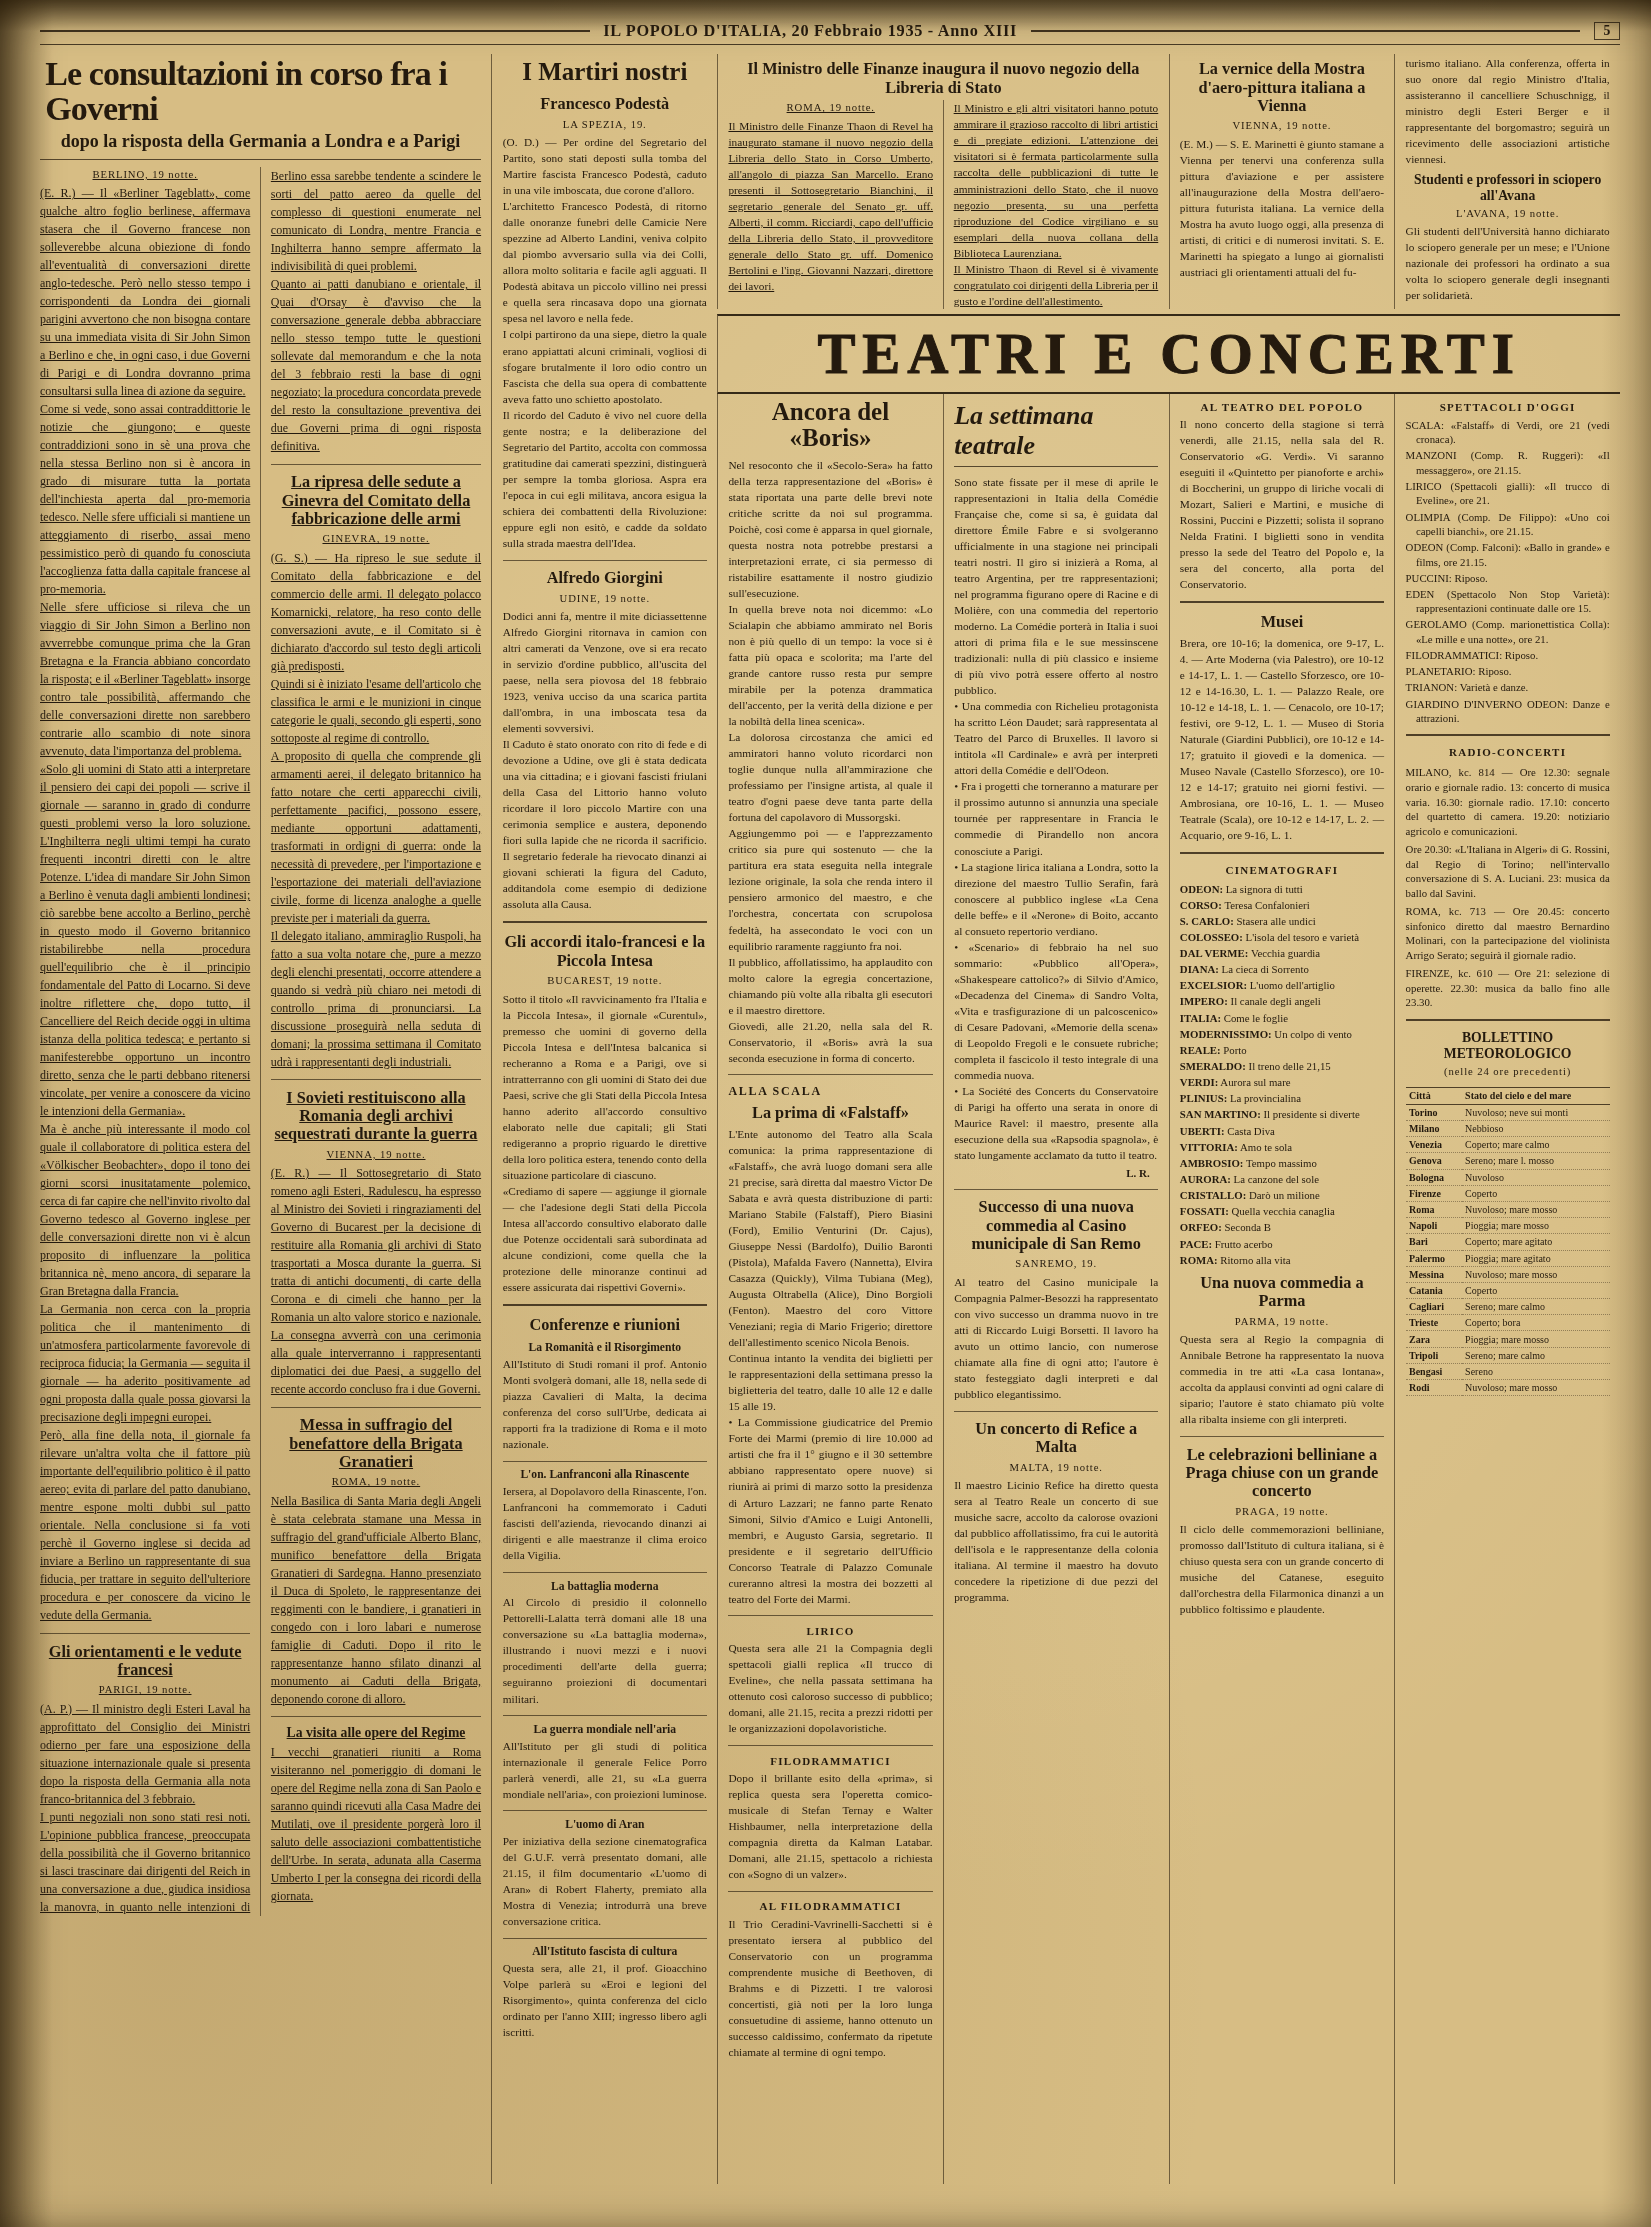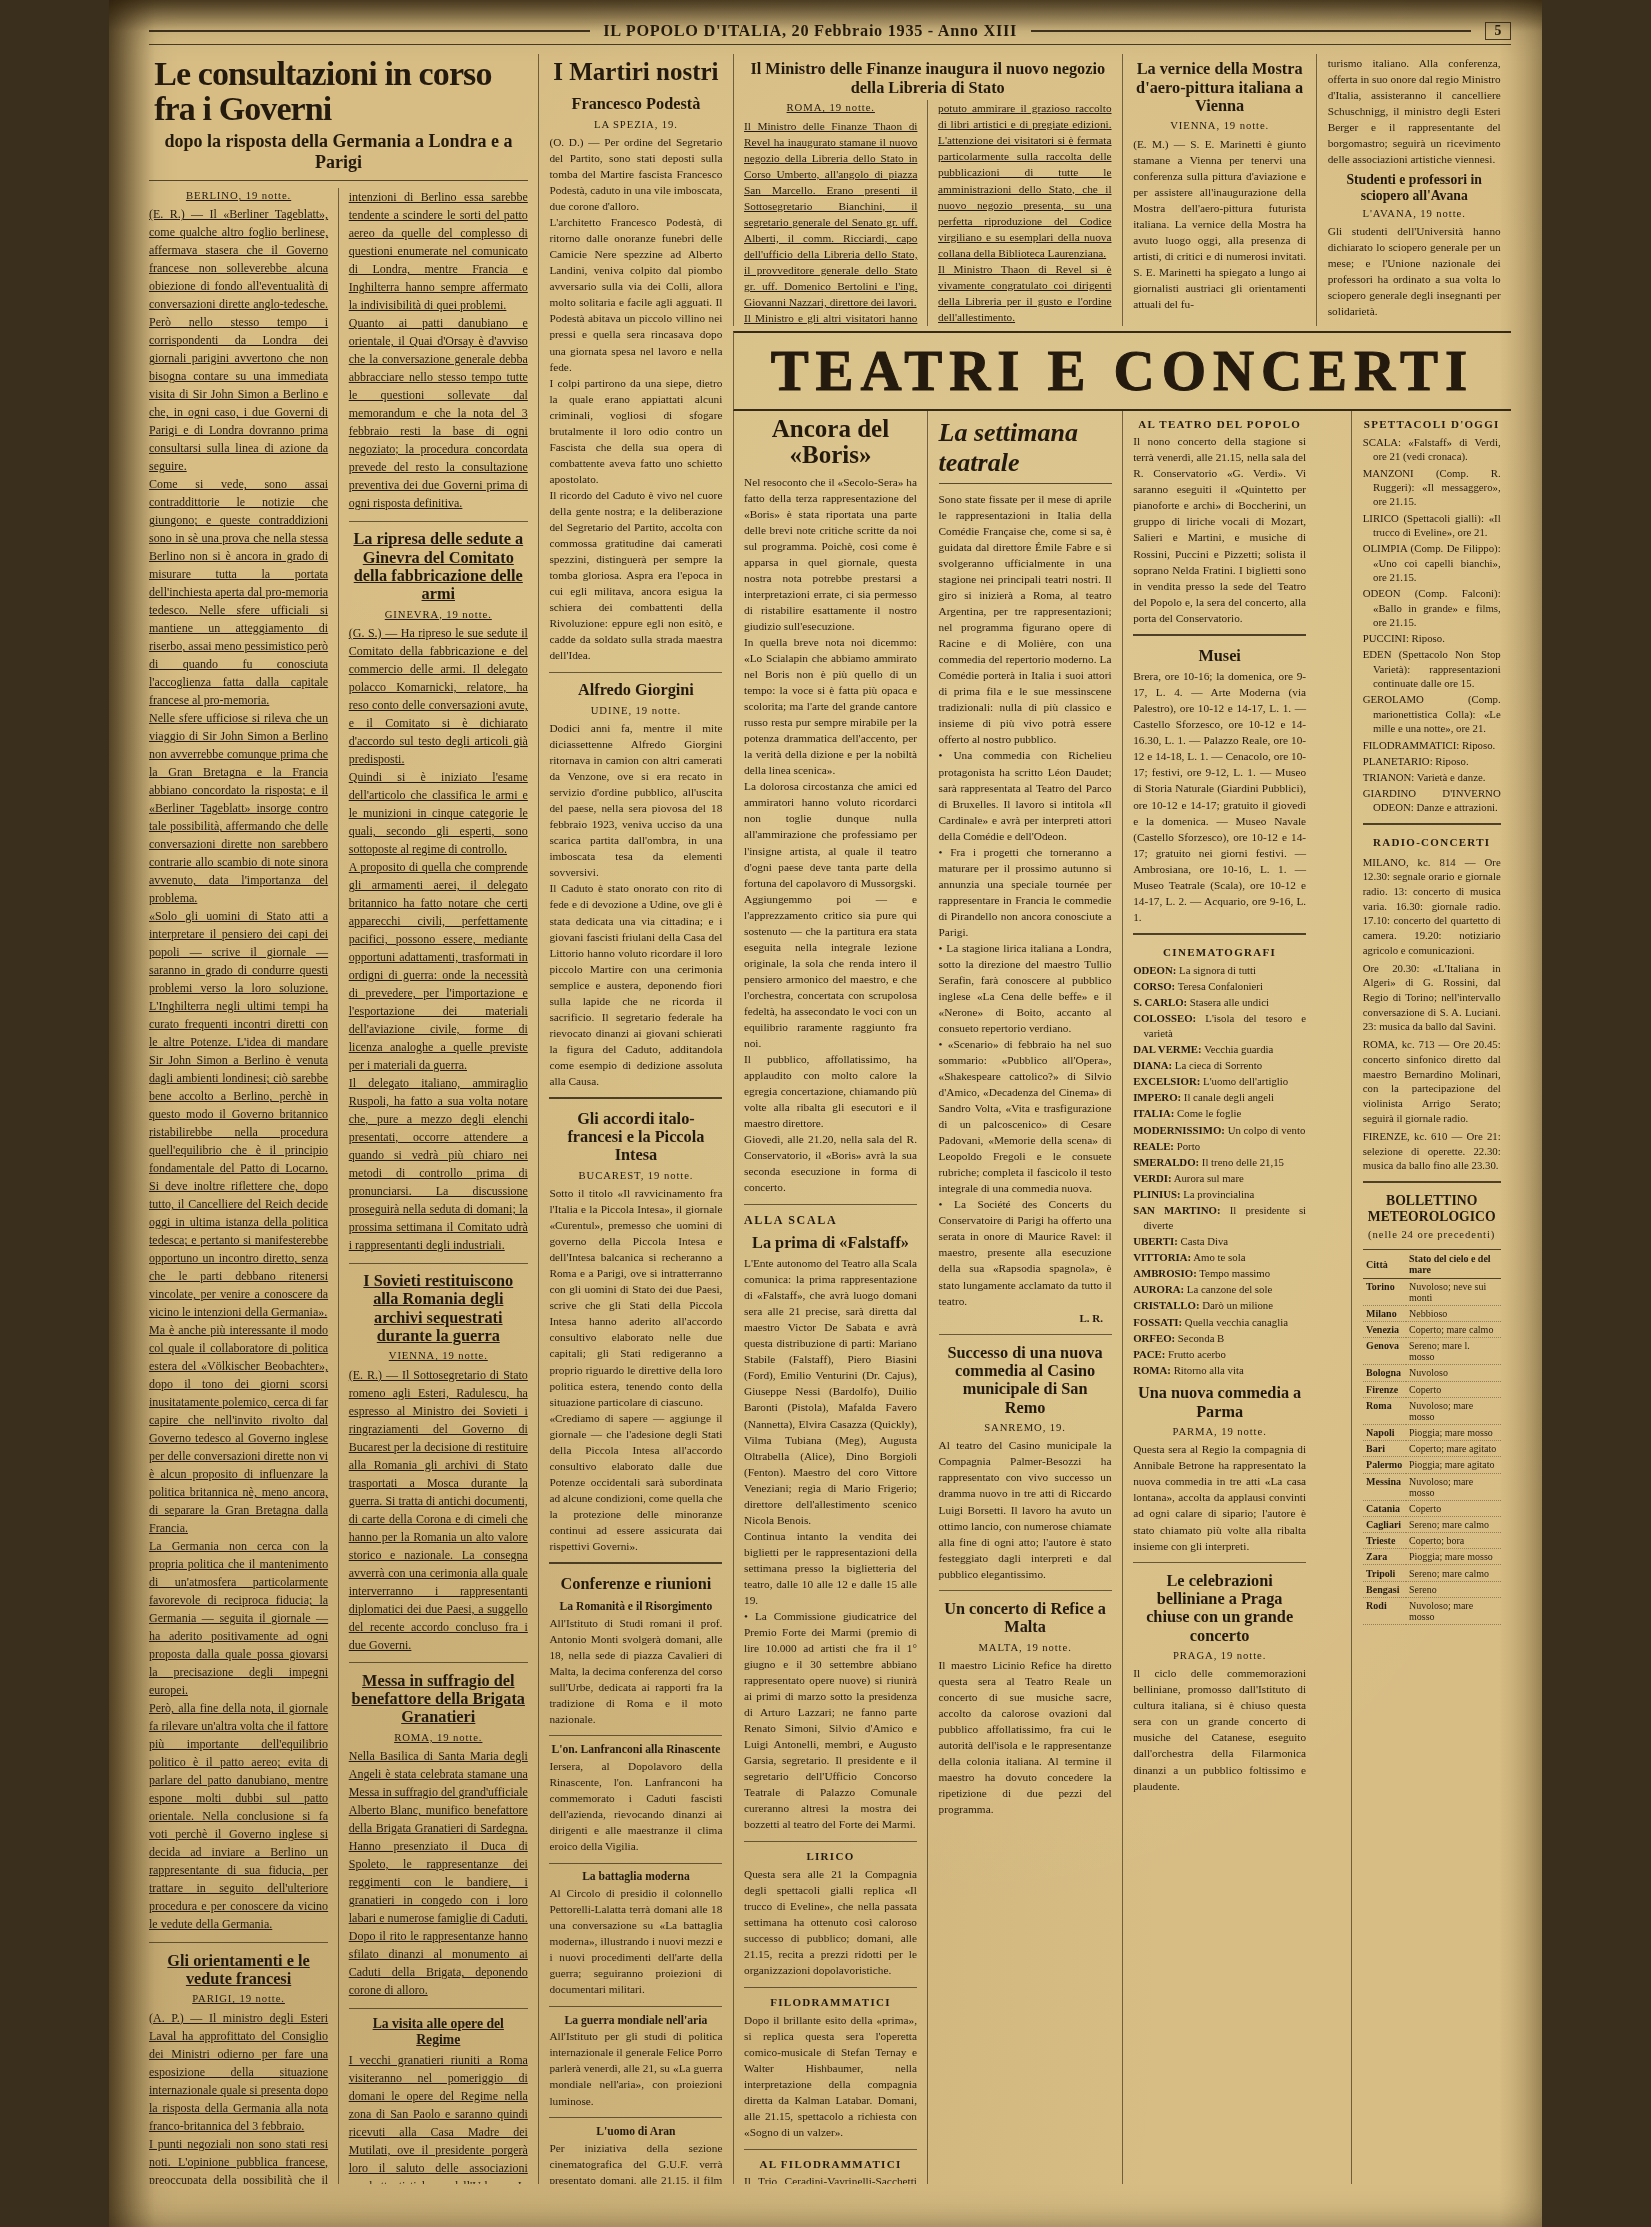--- a/index.html
+++ b/index.html
@@ -1,18 +1,18 @@
 <!DOCTYPE html>
 <html lang="it" style="font-size:13.7px"><head>
 <meta charset="utf-8">
 <style>
   * { margin:0; padding:0; box-sizing:border-box; }
   html,body { background:#3a2f1c; }
   .page{
-    width:1433px; height:2227px; margin:0 auto; position:relative; overflow:hidden;
+    width:1651px; height:2227px; margin:0 auto; position:relative; overflow:hidden;
     color:#241a0e;
     font-family:"Liberation Serif","DejaVu Serif",serif;
     background-color:#d7bd84;
     background-image:
       radial-gradient(ellipse at 62% 38%, rgba(255,248,215,.20), rgba(0,0,0,0) 55%),
       radial-gradient(ellipse at 10% 88%, rgba(120,90,40,.20), rgba(0,0,0,0) 50%),
       linear-gradient(90deg, rgba(80,60,28,.55), rgba(80,60,28,0) 3.2%),
       linear-gradient(180deg, rgba(55,40,16,.7), rgba(55,40,16,0) 1.4%),
       linear-gradient(270deg, rgba(95,72,34,.28), rgba(95,72,34,0) 3%);
     box-shadow: inset 26px 19px 52px -20.6px rgba(30,20,5,.85), inset -15.5px -17px 43px -26px rgba(30,20,5,.5);
@@ -32,21 +32,21 @@
   .area-left{ grid-column:1/3; grid-row:1/4; border-left:none; padding-left:0; }
   .area-martiri{ grid-column:3/4; grid-row:1/4; }
   .area-ministro{ grid-column:4/6; grid-row:1/2; }
   .area-vernice{ grid-column:6/7; grid-row:1/2; }
   .area-studenti{ grid-column:7/8; grid-row:1/2; }
   .area-banner{ grid-column:4/8; grid-row:2/3; border-top:2.6px solid rgba(36,26,12,.9);
                 border-bottom:2.6px solid rgba(36,26,12,.9); padding:8.6px 6.9px 10.3px; margin-top:5.2px; }
   .area-boris{ grid-column:4/5; grid-row:3/4; }
   .area-settimana{ grid-column:5/6; grid-row:3/4; }
   .area-c6{ grid-column:6/7; grid-row:3/4; }
-  .area-c7{ grid-column:7/8; grid-row:3/4;margin-left:35px; }
+  .area-c7{ grid-column:7/8; grid-row:3/4; }
   
   .hl-xl{ font-size:34px; line-height:1.02; font-weight:700; letter-spacing:-0.9px; text-align:left; padding:1.7px 5.2px 3.4px; }
   .hl-sub{ font-size:18px; font-weight:700; text-align:center; padding:1.7px 0 6.9px; border-bottom:0.9px solid rgba(42,30,14,.75); margin-bottom:6.9px; }
   .hl-lg{ font-size:25px; font-weight:700; text-align:center; line-height:1.05; padding:3.4px 0 5.2px; }
   .hl-md{ font-size:16.3px; font-weight:700; text-align:center; line-height:1.12; padding:5.2px 1.7px 3.4px; }
   .hl-sm{ font-size:13.7px; font-weight:700; text-align:center; line-height:1.15; padding:4.3px 1.7px 2.6px; }
   .hl-xs{ font-size:11.6px; font-weight:700; text-align:center; padding:3.4px 0 1.7px; }
   .kicker{ font-size:12px; font-weight:700; letter-spacing:1.7px; padding-top:5.2px; }
   .hl-caps{ font-size:11px; font-weight:700; text-align:center; letter-spacing:1.3px; padding:5.2px 0 3.4px; }
   .hl-ital{ font-size:26px; font-weight:700; font-style:italic; padding:5.2px 0 5.2px;

